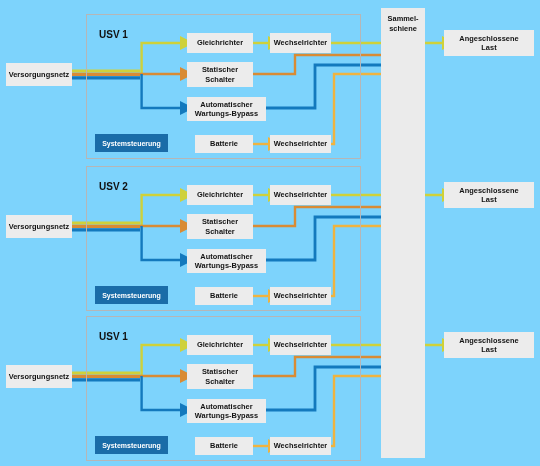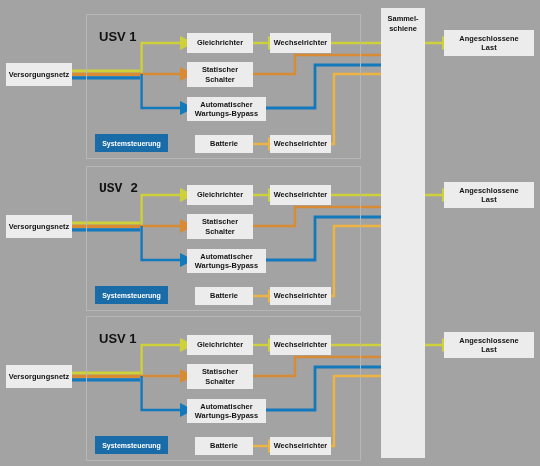--- a/index.html
+++ b/index.html
@@ -1,26 +1,26 @@
 <!DOCTYPE html>
 <html><head>
 <meta charset="utf-8">
 <style>
   html,body{margin:0;padding:0;background:#ffffff;}
   body{width:540px;height:466px;overflow:hidden;
        font-family:"Liberation Sans","DejaVu Sans",sans-serif;}
-  #stage{position:relative;width:540px;height:466px;background:#a3a3a3;}
+  #stage{position:relative;width:540px;height:466px;background:#7dd3fc;}
 
   
   .box{position:absolute;background:#ececec;color:#121212;
        display:flex;align-items:center;justify-content:center;
        text-align:center;font-weight:bold;font-size:7.4px;line-height:1.25;
        letter-spacing:.05px;box-sizing:border-box;padding:1px 2px;}
   .usvframe{position:absolute;border:1px solid #b6b6b6;background:transparent;box-sizing:border-box;}
-  .usvlabel{position:absolute;font-size:13px;font-weight:bold;color:#111;}
+  .usvlabel{position:absolute;font-size:10px;font-weight:bold;color:#111;}
   .ctrlbtn{position:absolute;background:#1a6ca8;color:#ffffff;
            display:flex;align-items:center;justify-content:center;
            font-size:7px;font-weight:bold;box-sizing:border-box;}
   .busbar{position:absolute;background:#ebebeb;}
   .busbar-label{position:absolute;font-size:7.4px;font-weight:bold;
                 color:#111;text-align:center;line-height:1.3;}
   svg.wires{position:absolute;left:0;top:0;width:540px;height:466px;
             pointer-events:none;}
 </style>
 </head>
@@ -142,21 +142,21 @@
   <div class="box" style="left:195px;top:135px;width:58px;height:18px;">Batterie</div>
 
   <div class="box" style="left:270px;top:135px;width:61px;height:18px;">Wechselrichter</div>
 
   <div class="box" style="left:444px;top:30px;width:90px;height:26px;flex-direction:column;">
     <span>Angeschlossene</span>
     <span>Last</span>
   </div>
 
   <div class="usvframe" style="left:86px;top:166px;width:275px;height:145px;"></div>
-  <div class="usvlabel" style="left:99px;top:181px;font-family:Liberation Mono, monospace;">USV 2</div>
+  <div class="usvlabel" style="left:99px;top:181px;">USV 2</div>
 
   <div class="box" style="left:6px;top:215px;width:66px;height:23px;">Versorgungsnetz</div>
 
   <div class="box" style="left:187px;top:185px;width:66px;height:20px;">Gleichrichter</div>
 
   <div class="box" style="left:270px;top:185px;width:61px;height:20px;">Wechselrichter</div>
 
   <div class="box" style="left:187px;top:214px;width:66px;height:25px;flex-direction:column;">
     <span>Statischer</span>
     <span>Schalter</span>

